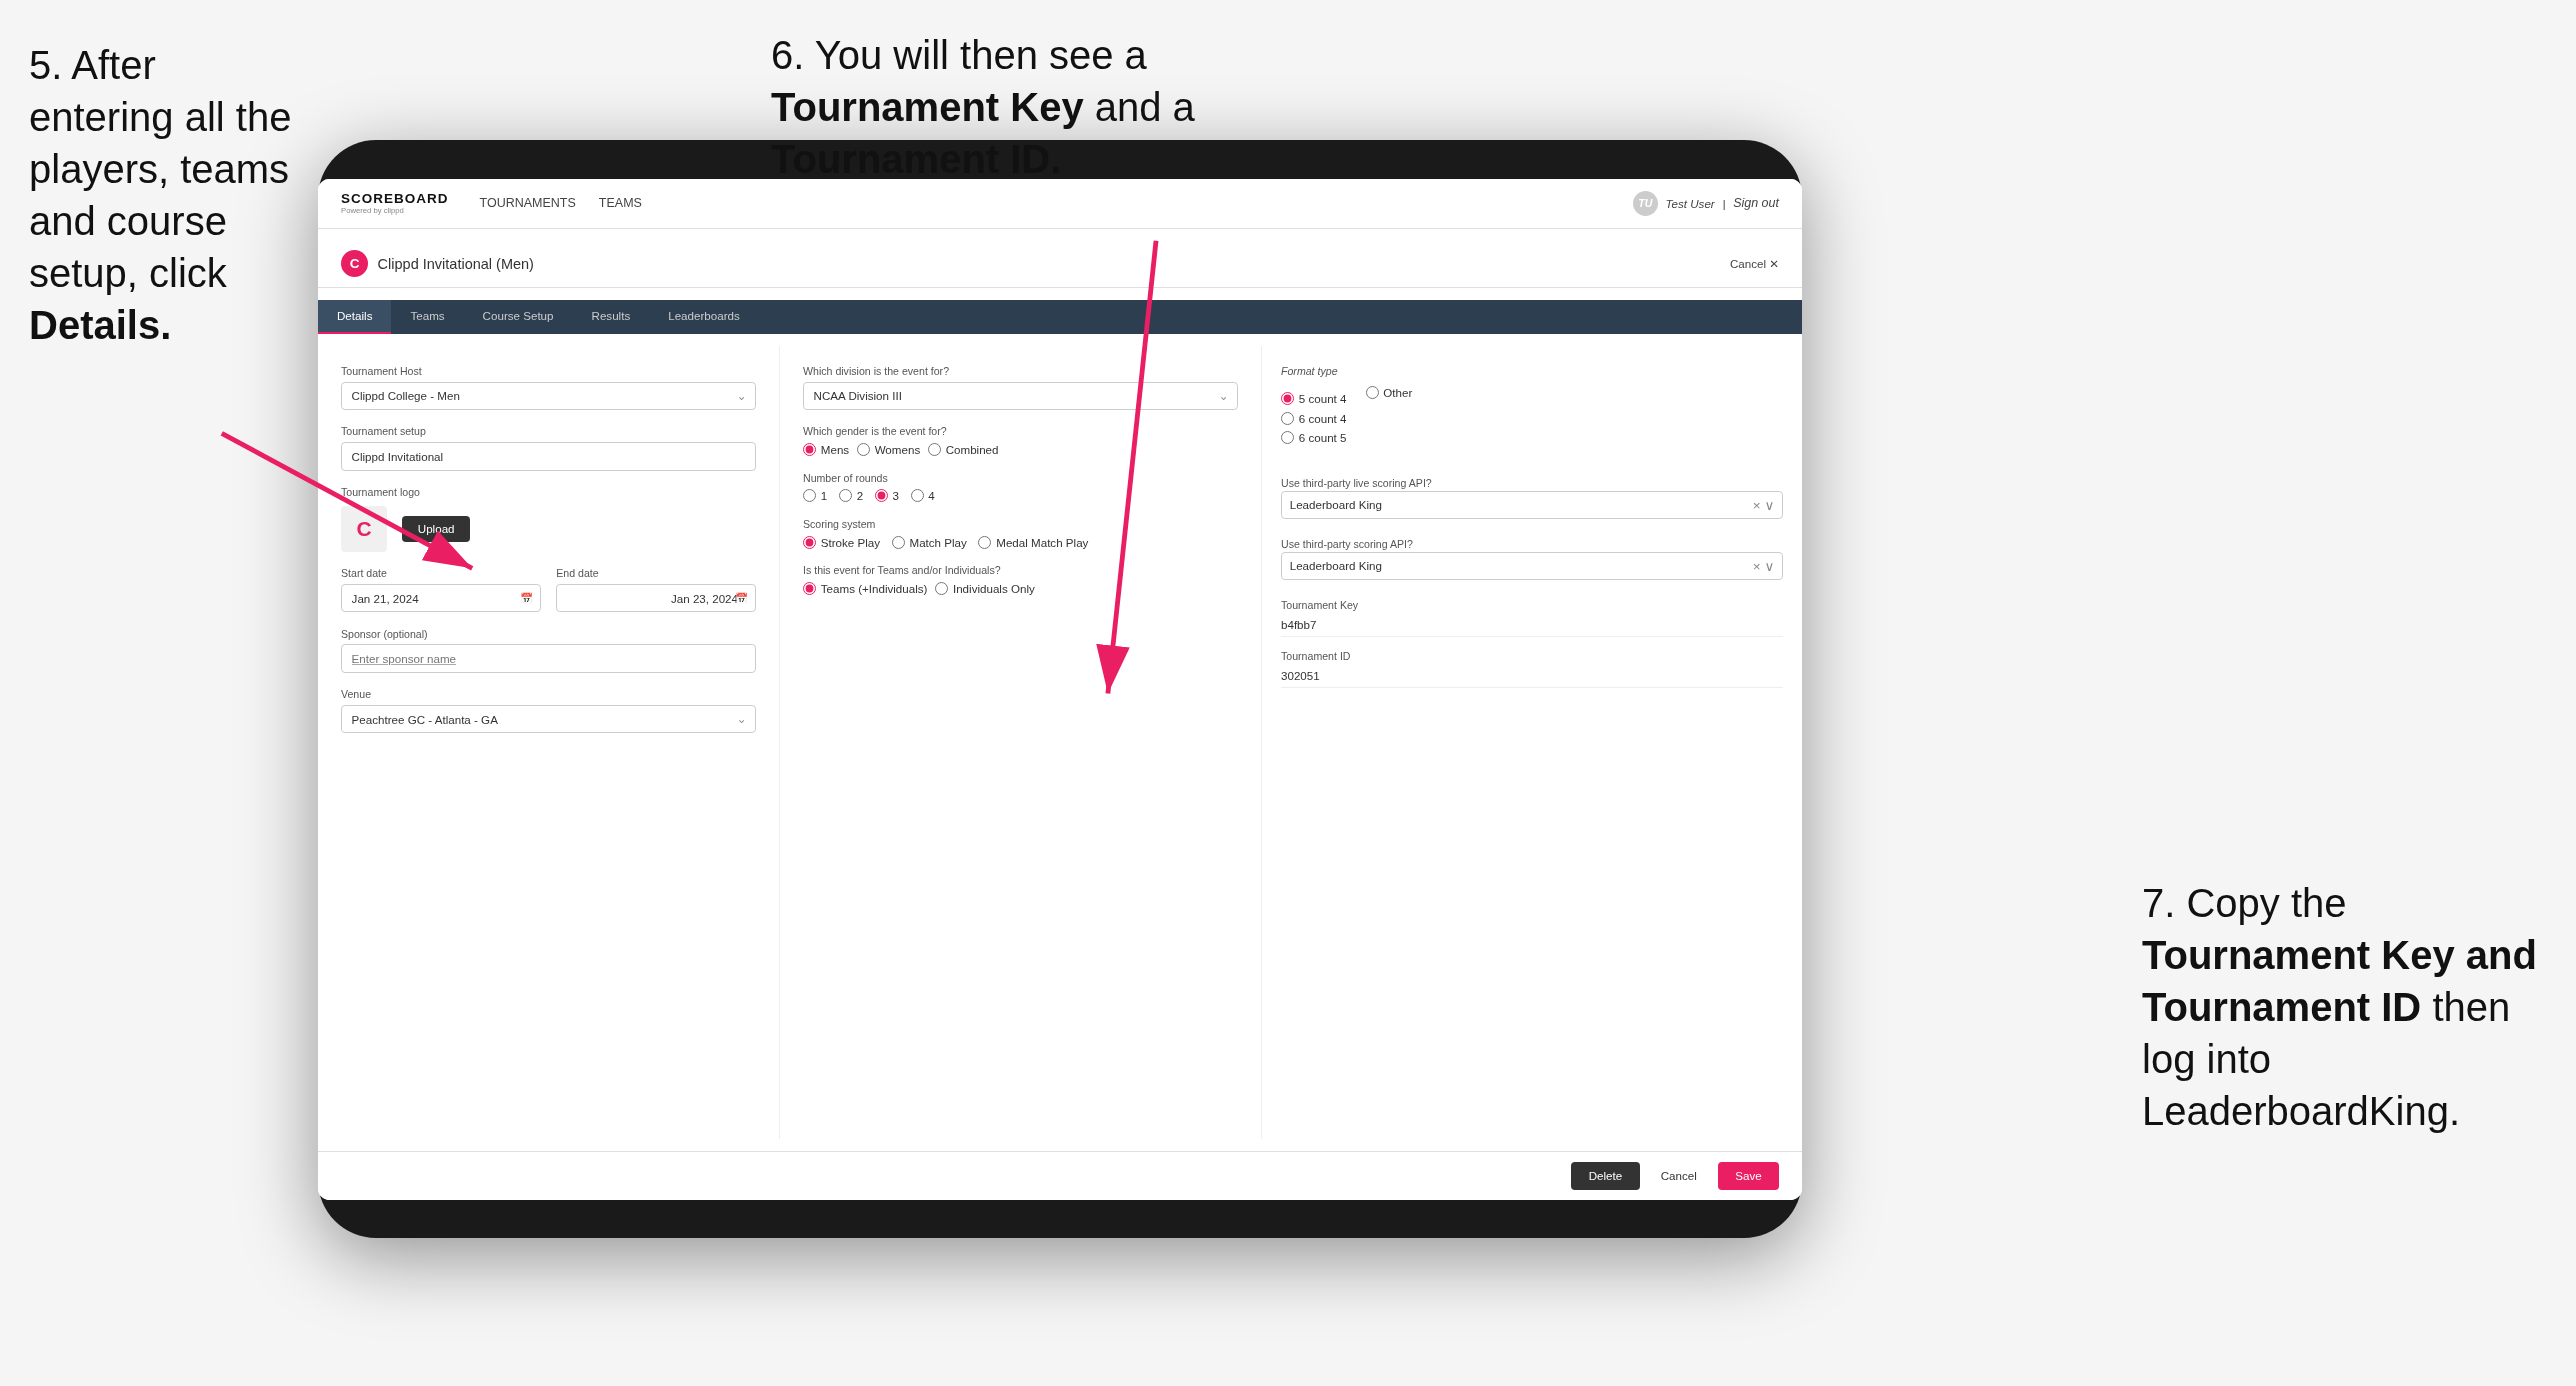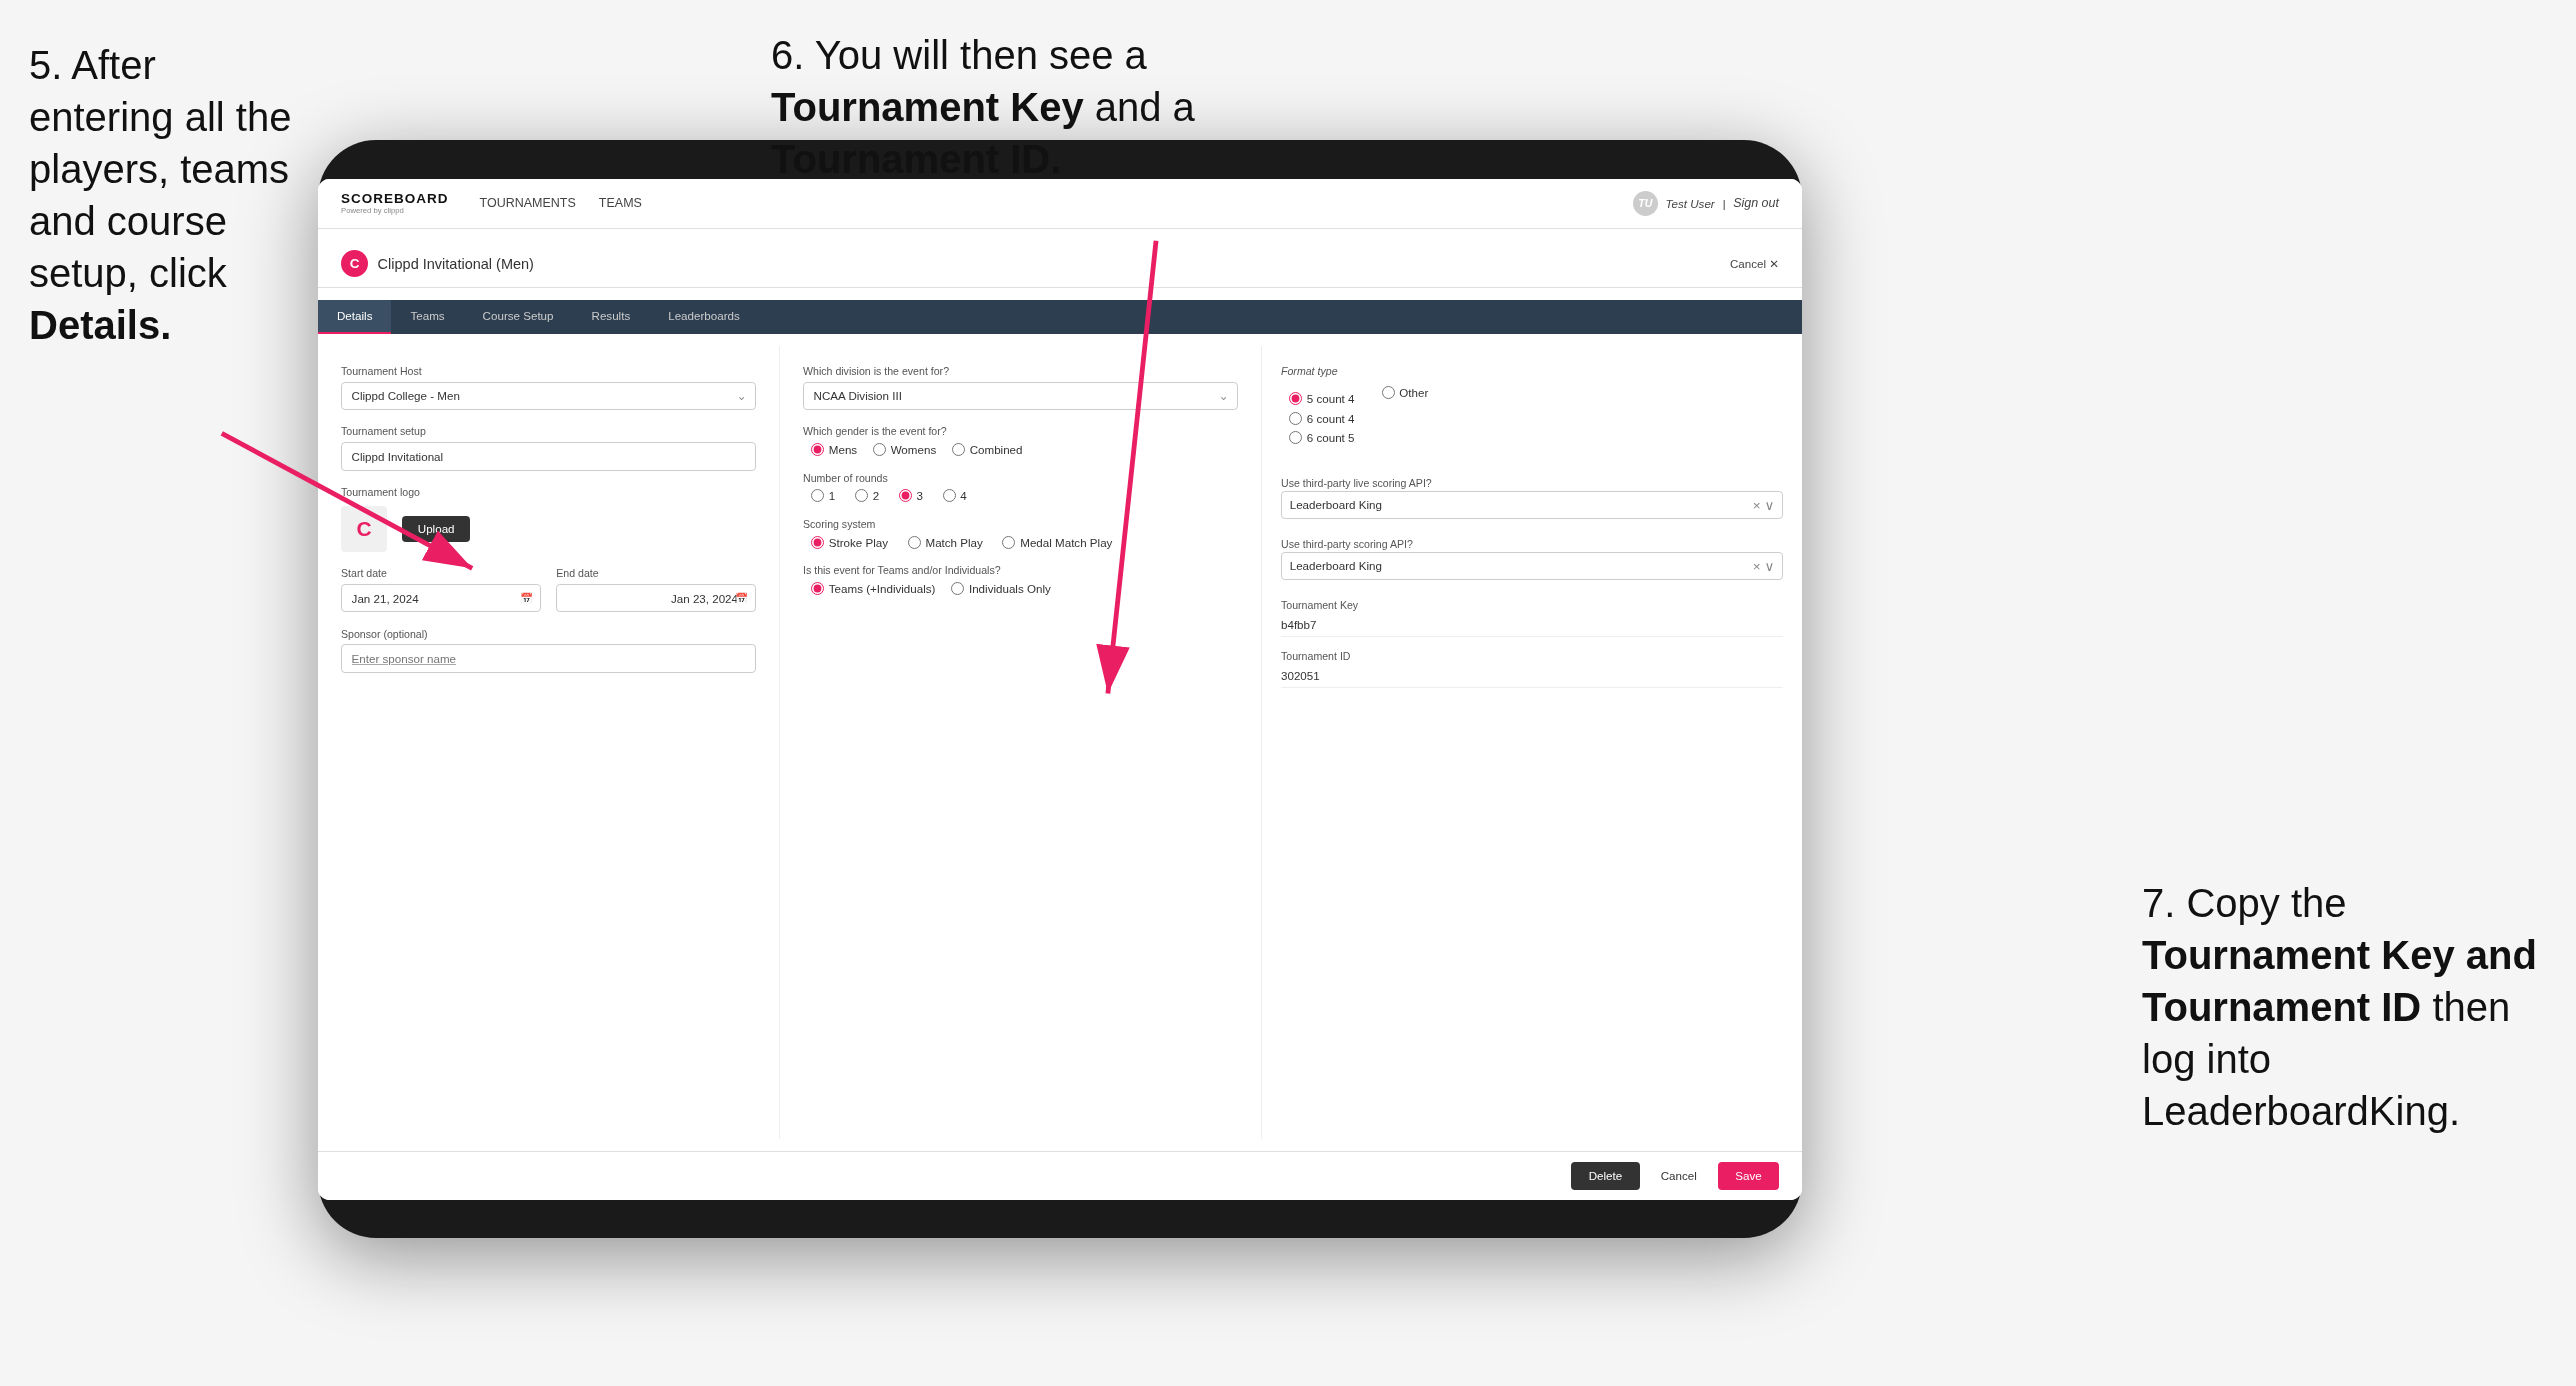--- a/index.html
+++ b/index.html
@@ -338,21 +338,20 @@
       gap: 7.7px;
       margin-top: 5.8px;
     }
 
     .radio-item {
       display: flex;
       align-items: flex-end;
       gap: 4.8px;
       font-size: 11.6px;
       color: #333;
-      margin-left: 8px;
     }
 
     .radio-item input[type="radio"] {
       accent-color: #e91e63;
     }
 
     .rounds-row {
       display: flex;
       gap: 11.6px;
       flex-wrap: wrap;
@@ -564,20 +563,28 @@
               <input class="form-input" type="text" value="Jan 23, 2024" style="padding-right: 17px; text-align: right;">
             </div>
           </div>
         </div>
 
         <div class="form-group">
           <label class="form-label">Sponsor (optional)</label>
           <input class="form-input placeholder-text" type="text" placeholder="Enter sponsor name" style="">
         </div>
 
+        <div class="form-group">
+          <label class="form-label">Venue</label>
+          <div class="select-wrapper">
+            <select class="form-select">
+              <option>Peachtree GC - Atlanta - GA</option>
+            </select>
+          </div>
+        </div>
 
       </div>
 
       <div class="mid-col">
 
         <div class="form-group">
           <label class="form-label">Which division is the event for?</label>
           <div class="select-wrapper">
             <select class="form-select">
               <option>NCAA Division III</option>

